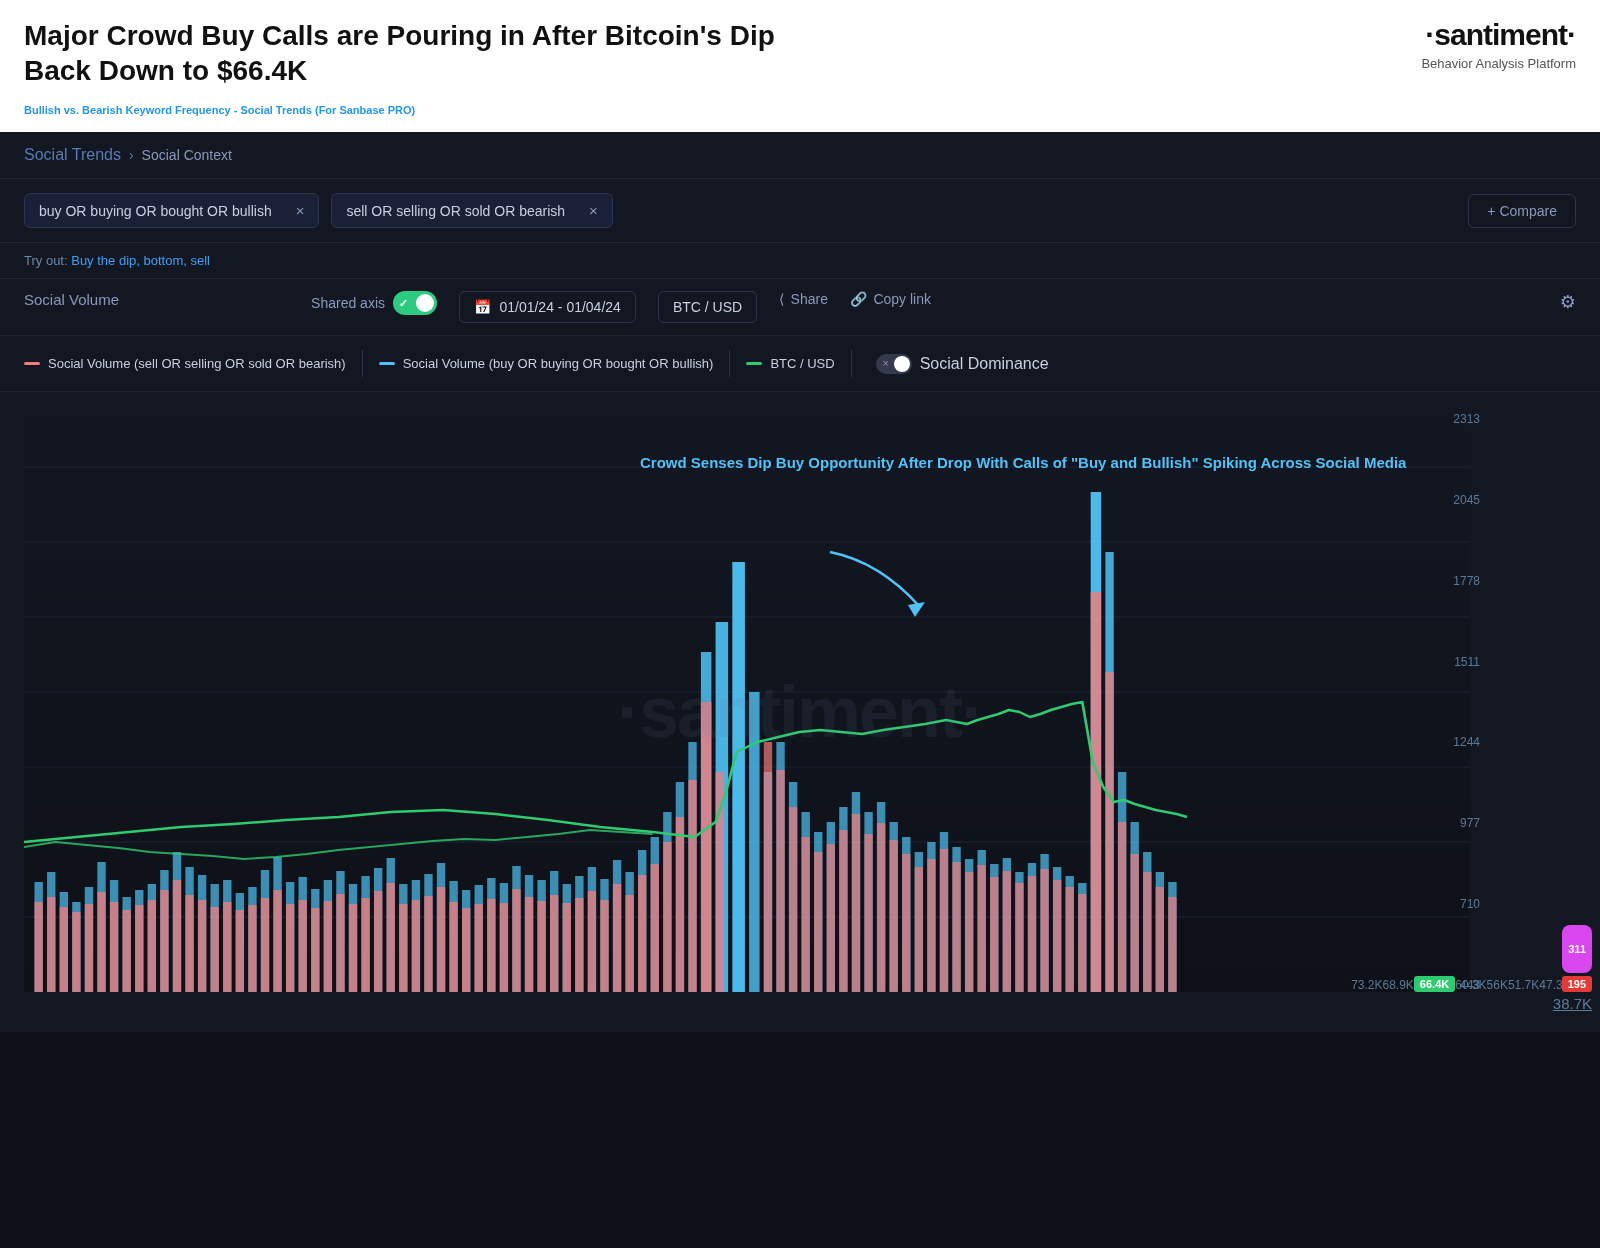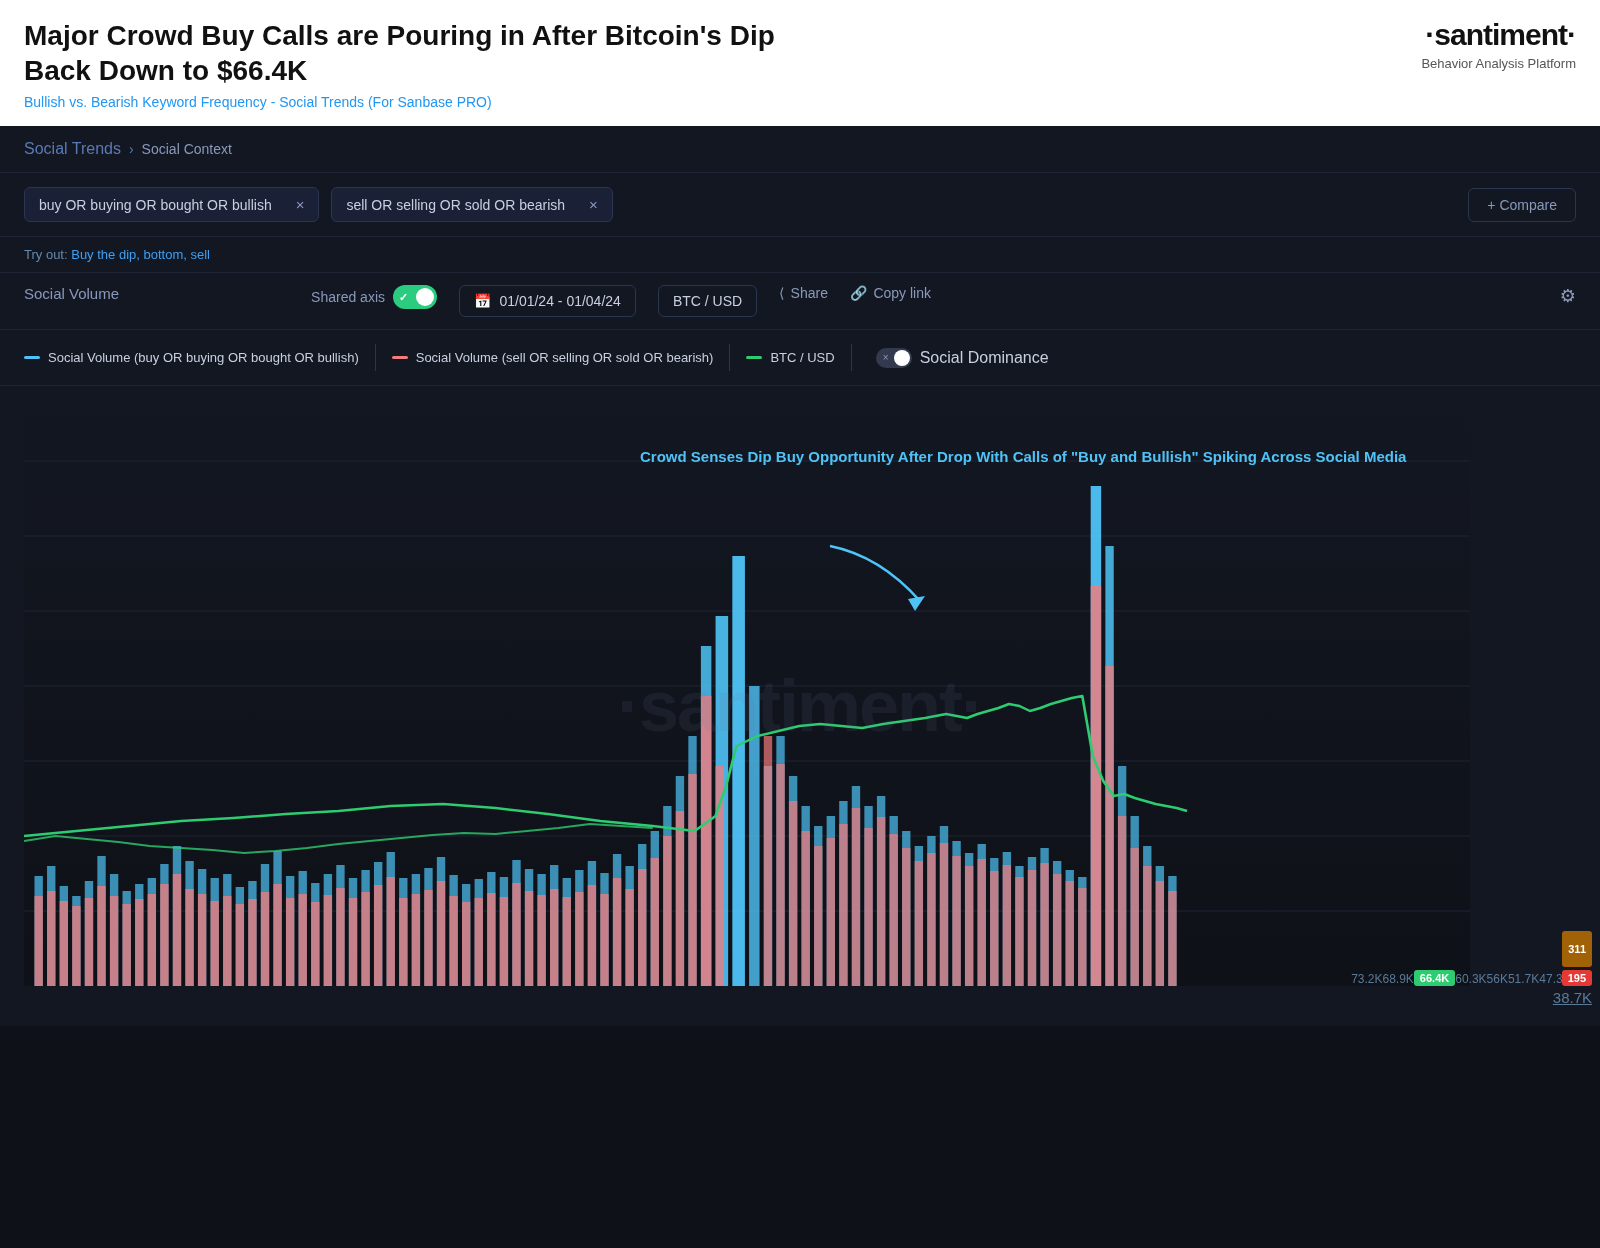--- a/index.html
+++ b/index.html
@@ -21,24 +21,24 @@
     }
     .header-left {}
     .header-title {
       font-size: 28px;
       font-weight: 700;
       color: #111;
       line-height: 1.25;
       max-width: 820px;
     }
     .header-subtitle {
-      font-size: 14px;
+      font-size: 11px;
       color: #2196f3;
-      margin-top: 6px;
-      font-weight: 400;
+      margin-top: 16px;
+      font-weight: 700;
     }
     .header-logo {
       text-align: right;
     }
     .logo-text {
       font-size: 30px;
       font-weight: 700;
       color: #111;
       letter-spacing: -1px;
     }
@@ -342,26 +342,26 @@
 
     .price-badge-green {
       background: #2ecc71;
       color: #fff;
       font-size: 11px;
       font-weight: 700;
       padding: 2px 6px;
       border-radius: 3px;
     }
     .price-badge-blue {
-      background: #a16207;
+      background: #d946ef;
       color: #fff;
       font-size: 11px;
       font-weight: 700;
-      padding: 12px 6px;
-      border-radius: 3px;
+      padding: 18px 6px;
+      border-radius: 8px;
     }
     .price-badge-red {
       background: #e53935;
       color: #fff;
       font-size: 11px;
       font-weight: 700;
       padding: 2px 6px;
       border-radius: 3px;
     }
 
@@ -437,26 +437,26 @@
     </button>
     <button class="copy-link-btn">
       <span>🔗</span>
       <span>Copy link</span>
     </button>
     <button class="gear-btn">⚙</button>
   </div>
 
   <div class="chart-legend">
     <div class="legend-item">
+      <div class="legend-color-bar legend-red"></div>
+      <span>Social Volume (sell OR selling OR sold OR bearish)</span>
+    </div>
+    <div class="legend-item">
       <div class="legend-color-bar legend-blue"></div>
       <span>Social Volume (buy OR buying OR bought OR bullish)</span>
-    </div>
-    <div class="legend-item">
-      <div class="legend-color-bar legend-red"></div>
-      <span>Social Volume (sell OR selling OR sold OR bearish)</span>
     </div>
     <div class="legend-item">
       <div class="legend-color-bar legend-green"></div>
       <span>BTC / USD</span>
     </div>
     <div class="legend-toggle-group">
       <div class="mini-toggle">
         <span class="mini-toggle-x">×</span>
       </div>
       <span>Social Dominance</span>
@@ -677,20 +677,30 @@
         <rect x="1068" y="480" width="8" height="120" fill="#f47b7b" opacity="0.7"></rect>
         <rect x="1080" y="495" width="8" height="105" fill="#f47b7b" opacity="0.7"></rect>
         <rect x="1092" y="505" width="8" height="95" fill="#f47b7b" opacity="0.7"></rect>
 
         <polyline points="0,450 50,445 100,440 150,435 200,432 250,428 300,425 350,420 400,418 450,422 500,428 550,435 600,440 640,445 660,430 670,400 680,360 700,350 720,345 740,340 760,338 780,340 800,342 820,338 840,335 860,332 870,330 880,328 890,330 900,332 910,328 920,325 930,322 940,318 950,320 960,325 970,322 980,318 990,315 1000,312 1010,310 1020,370 1030,395 1040,410 1050,408 1060,412 1070,415 1080,418 1090,420 1100,422 1110,425" fill="none" stroke="#2ecc71" stroke-width="2.5" stroke-linejoin="round"></polyline>
 
         <polyline points="0,455 30,450 60,453 90,456 120,460 150,462 180,464 210,467 240,465 270,462 300,458 330,455 360,452 390,449 420,447 450,448 480,445 510,442 540,438 570,440 600,442" fill="none" stroke="#2ecc71" stroke-width="2" opacity="0.8"></polyline>
       </svg>
     </div>
 
+    <div class="y-axis-left">
+      <span>2313</span>
+      <span>2045</span>
+      <span>1778</span>
+      <span>1511</span>
+      <span>1244</span>
+      <span>977</span>
+      <span>710</span>
+      <span>443</span>
+    </div>
 
     <div class="y-axis-right">
       <span>73.2K</span>
       <span>68.9K</span>
       <span class="price-badge-green">66.4K</span>
       <span>60.3K</span>
       <span>56K</span>
       <span>51.7K</span>
       <span>47.3K</span>
       <span>43K</span>

